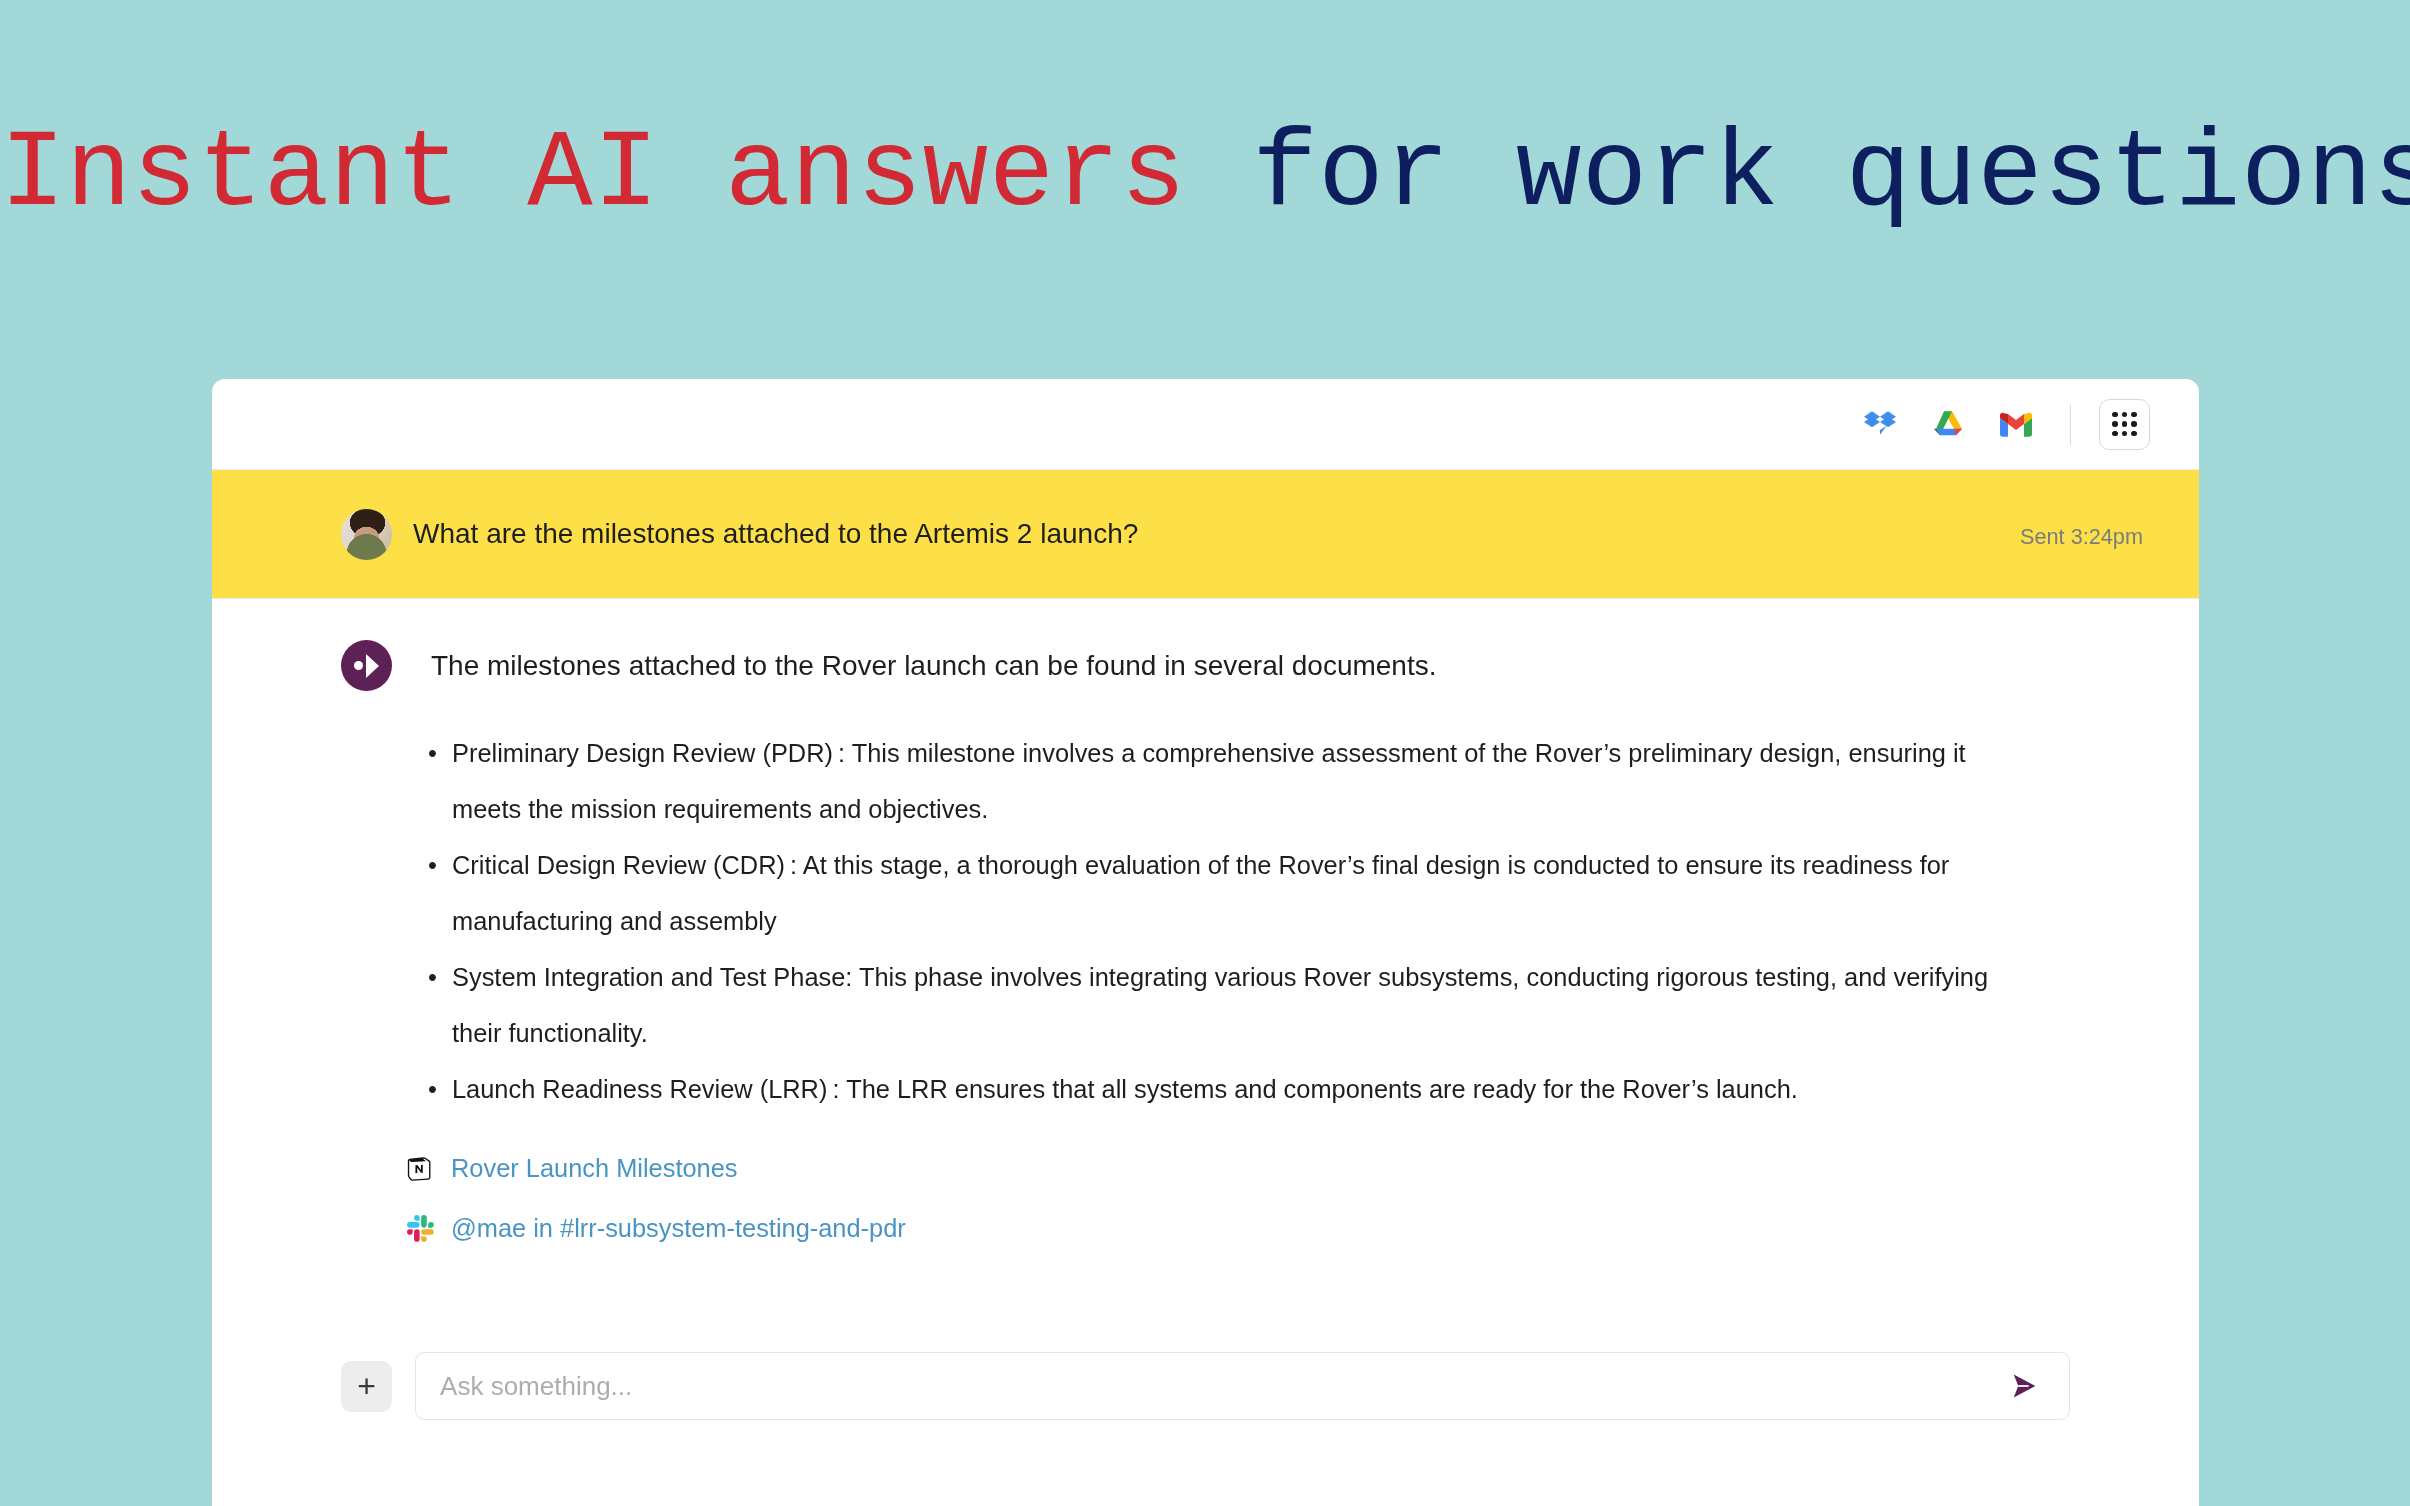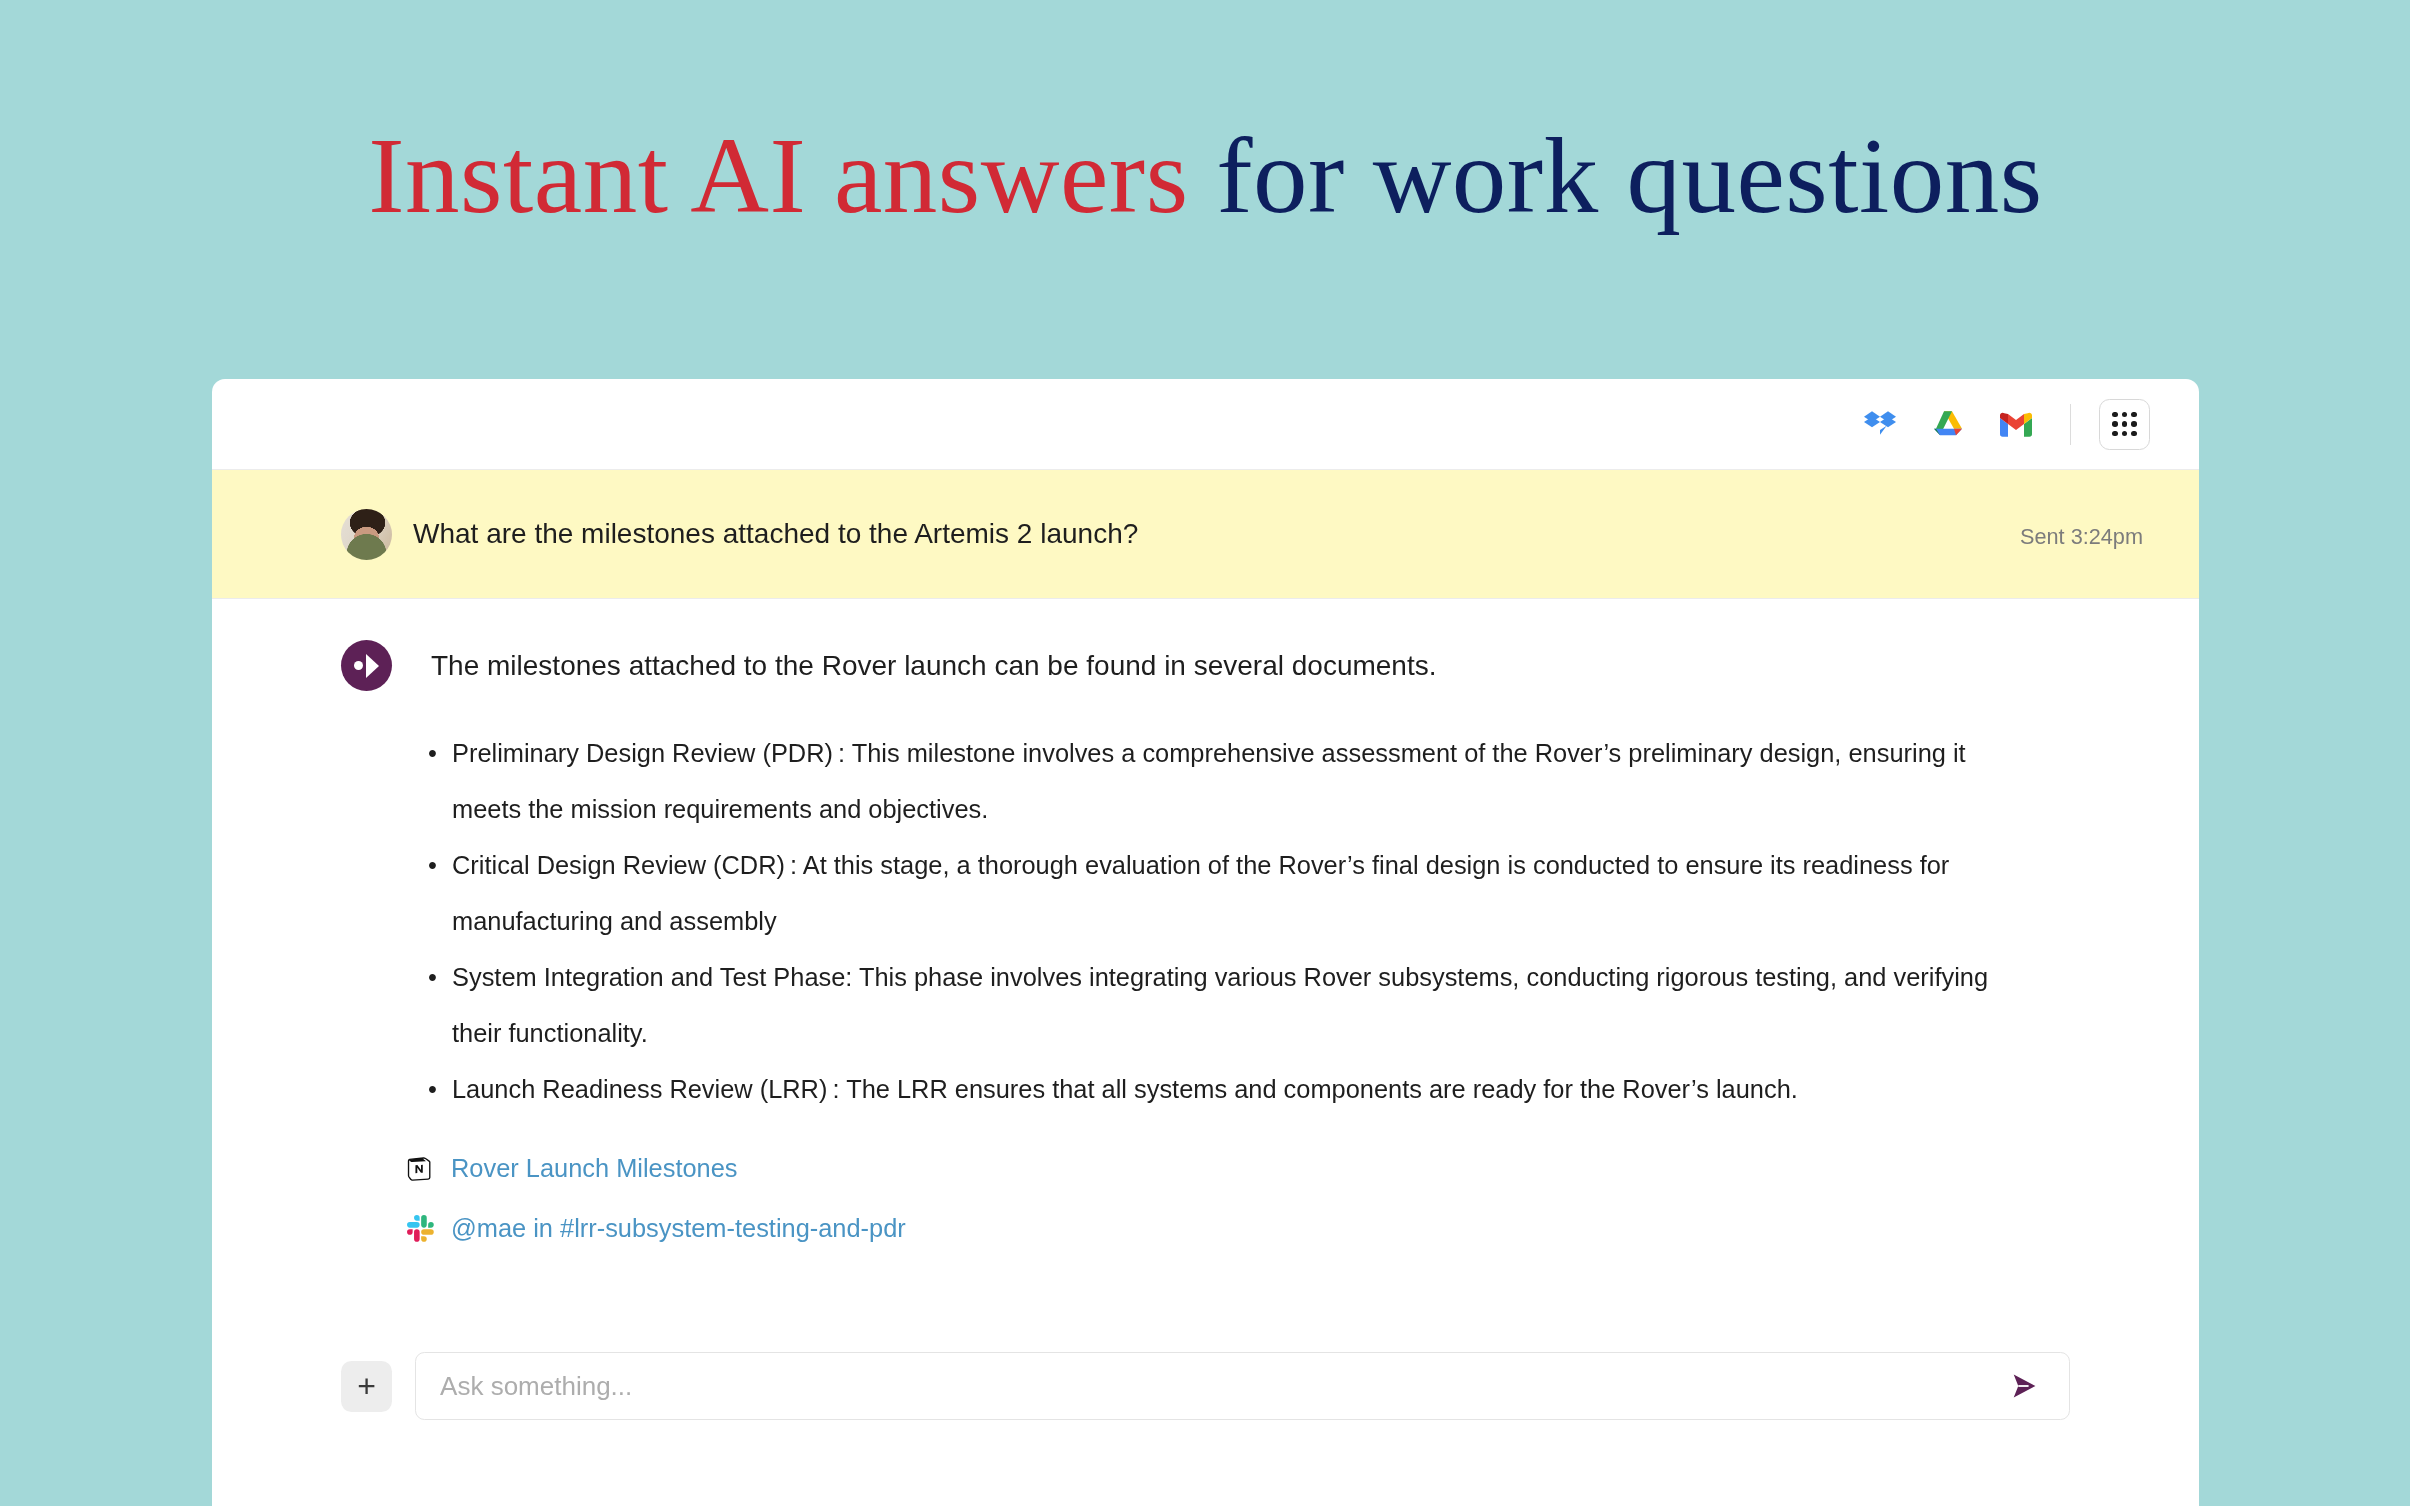--- a/index.html
+++ b/index.html
@@ -15,22 +15,22 @@
     font-family: "Liberation Sans", sans-serif;
     position: relative;
   }
 
   
   .headline {
     position: absolute;
     top: 121px;
     left: 0;
     width: 2411px;
-    text-align: center;
-    font-family: Liberation Serif, serif;
+    text-align: right;
+    font-family: Liberation Mono, monospace;
     font-size: 109px;
     line-height: 1.0;
     letter-spacing: 0.5px;
     white-space: nowrap;
   }
   .headline .hl-red  { color: #d12a35; }
   .headline .hl-navy { color: #0d1f5e; }
 
   
   .app-card {
@@ -89,21 +89,21 @@
   .dot-grid i {
     width: 5.6px;
     height: 5.6px;
     border-radius: 50%;
     background: #1b1b1b;
     display: block;
   }
 
   
   .question-row {
-    background: #fef9c3;
+    background: #fde047;
     border-top: 0.9px solid #ececec;
     border-bottom: 0.9px solid #ececec;
     height: 130px;
     display: flex;
     align-items: center;
     padding: 0 56px 0 129px;
   }
   .avatar {
     width: 51px;
     height: 51px;

